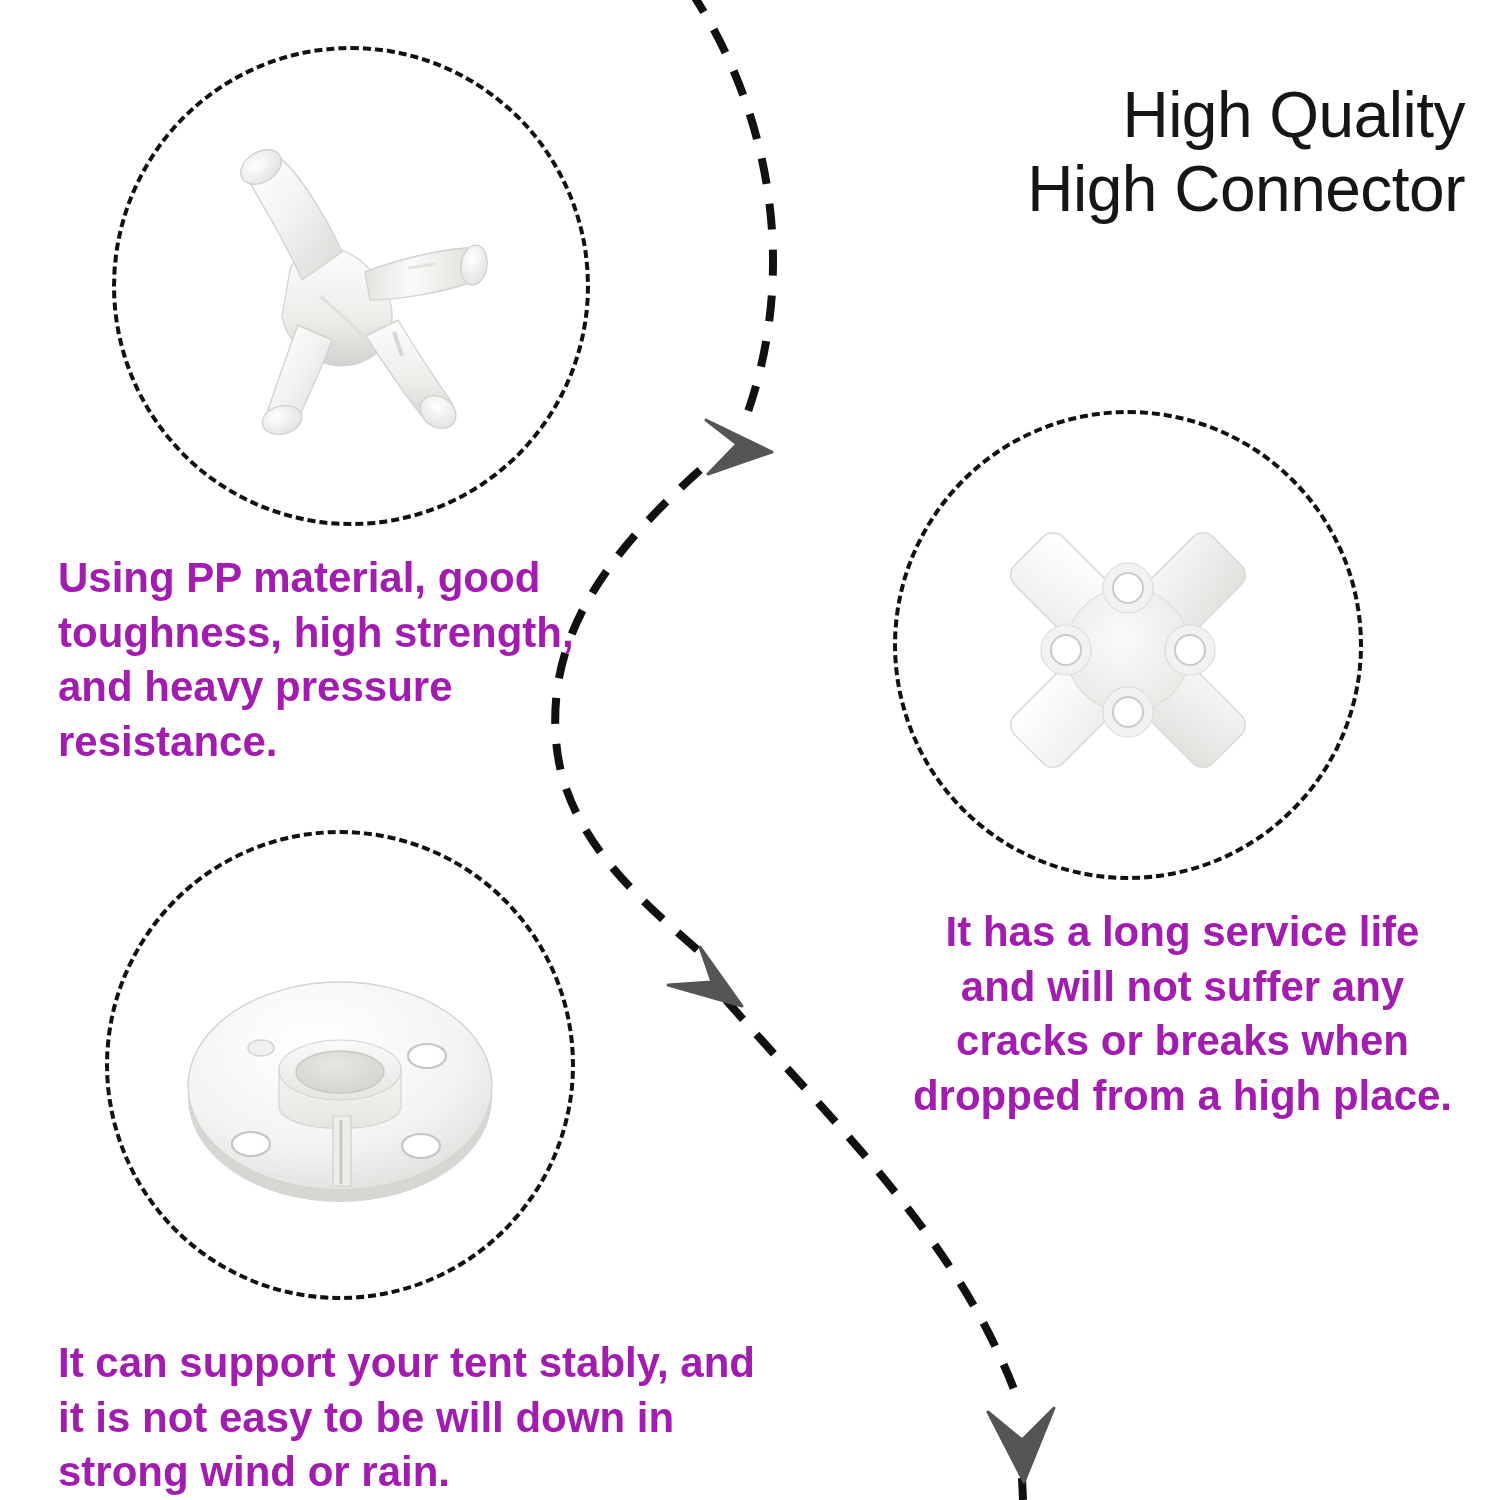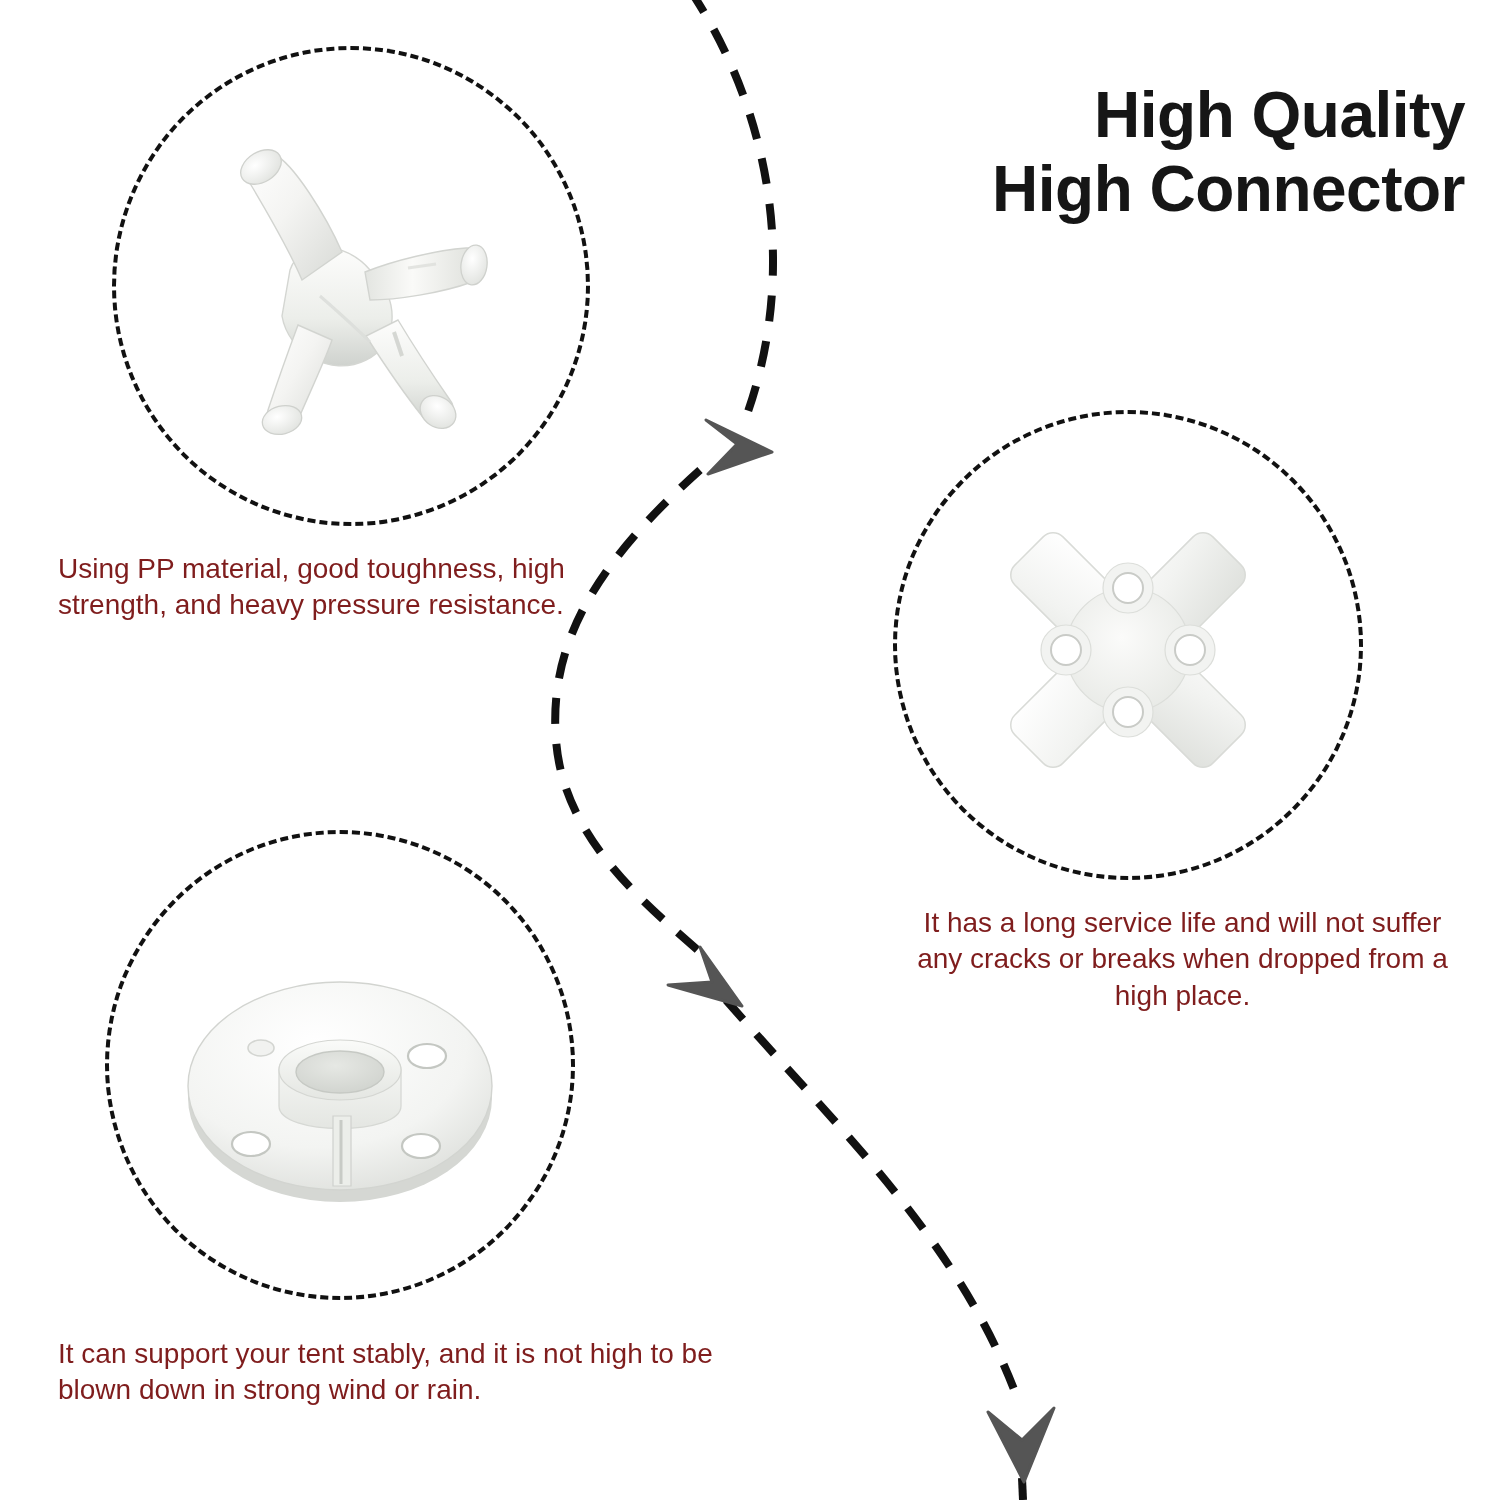--- a/index.html
+++ b/index.html
@@ -17,34 +17,34 @@
   }
 
   
   .title-block {
     position: absolute;
     right: 35px;
     top: 78px;
     width: 620px;
     text-align: right;
     color: #161616;
-    font-weight: bold;
+    font-weight: normal;
     font-size: 64px;
     line-height: 1.16;
     letter-spacing: -0.5px;
   }
   .title-line { display: block; white-space: nowrap; }
 
   
   .caption {
     position: absolute;
-    color: #7f1d1d;
-    font-size: 28px;
+    color: #a21caf;
+    font-size: 42px;
     line-height: 1.30;
-    font-weight: 400;
+    font-weight: 700;
   }
   .caption-1 { left: 58px;  top: 551px; width: 540px; text-align: left; }
   .caption-2 { left: 910px; top: 905px; width: 545px; text-align: center; }
   .caption-3 { left: 58px;  top: 1336px; width: 700px; text-align: left; }
 
   
   .dashed-circle {
     position: absolute;
     border-radius: 50%;
     border: 4px dashed #111111;
@@ -232,15 +232,15 @@
 
       <g>
         <ellipse cx="252" cy="126" rx="19" ry="12" fill="#ffffff" stroke="#c4c7c2" stroke-width="2.2"></ellipse>
         <ellipse cx="76" cy="214" rx="19" ry="12" fill="#ffffff" stroke="#c4c7c2" stroke-width="2.2"></ellipse>
         <ellipse cx="246" cy="216" rx="19" ry="12" fill="#ffffff" stroke="#c4c7c2" stroke-width="2.2"></ellipse>
         <ellipse cx="86" cy="118" rx="13" ry="8" fill="#f1f2f0" stroke="#d3d5d1" stroke-width="1.6"></ellipse>
       </g>
     </svg>
   </div>
 
-  <div class="caption caption-3">It can support your tent stably, and it is not high to be blown down in strong wind or rain.</div>
+  <div class="caption caption-3">It can support your tent stably, and it is not easy to be will down in strong wind or rain.</div>
 
 </div>
 
 </body></html>

